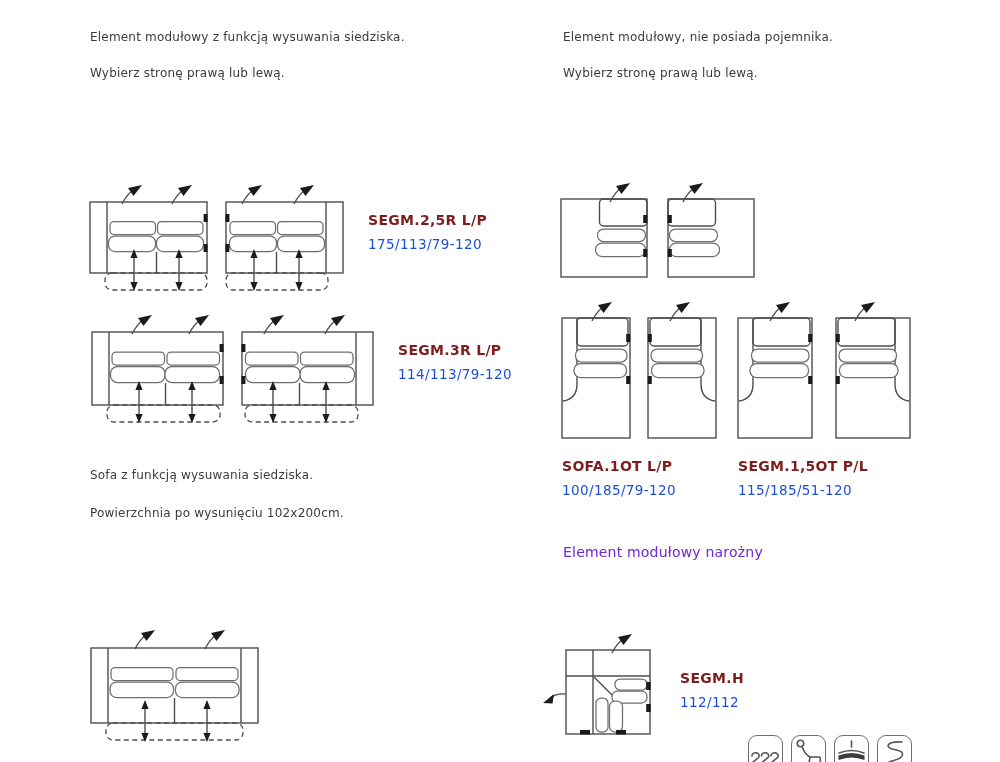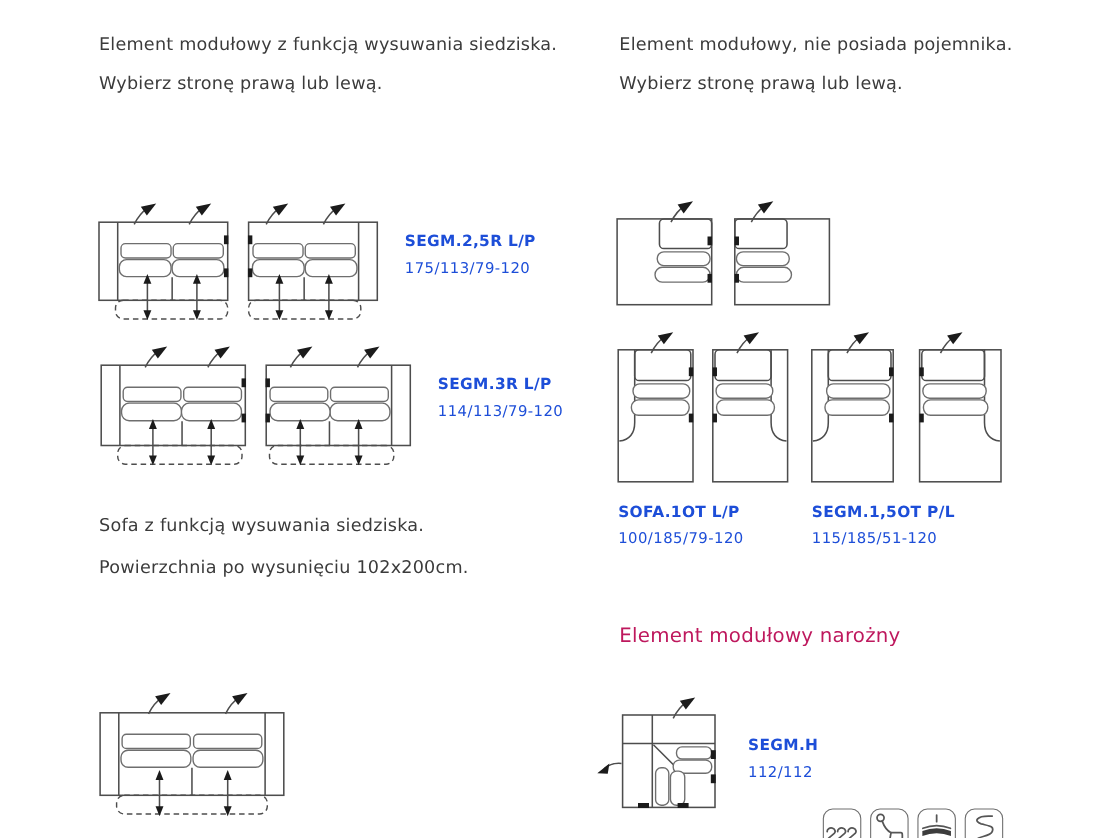--- a/index.html
+++ b/index.html
@@ -2,25 +2,25 @@
 <html><head>
 <meta charset="utf-8">
 <style>
   html,body{margin:0;padding:0;background:#e9e9e9;}
   .page{
     position:relative;width:1000px;height:762px;margin:0 auto;
     background:#ffffff;overflow:hidden;
     font-family:"DejaVu Sans","Liberation Sans",sans-serif;
     color:#3b3b3b;
   }
-  .txt{position:absolute;font-size:16px;letter-spacing:.2px;color:#3b3b3b;white-space:nowrap;}
+  .txt{position:absolute;font-size:12px;letter-spacing:.2px;color:#3b3b3b;white-space:nowrap;}
   .lbl{position:absolute;white-space:nowrap;}
-  .lbl .name{font-weight:bold;font-size:14px;color:#1d4ed8;letter-spacing:.3px;}
+  .lbl .name{font-weight:bold;font-size:14px;color:#7f1d1d;letter-spacing:.3px;}
   .lbl .dims{font-size:13.5px;color:#1d4ed8;letter-spacing:.4px;margin-top:8px;}
-  .heading{position:absolute;font-size:18px;letter-spacing:.2px;color:#be185d;white-space:nowrap;margin-top:24px;}
+  .heading{position:absolute;font-size:14px;letter-spacing:.2px;color:#6d28d9;white-space:nowrap;}
 
   svg.diagram-layer{position:absolute;left:0;top:0;stroke:#4d4d4d;fill:none;stroke-width:1.4;}
   svg.diagram-layer .body{fill:#ffffff;}
   svg.diagram-layer .cushion{stroke:#6e6e6e;stroke-width:1.25;fill:#ffffff;}
   svg.diagram-layer .dash{stroke-dasharray:5 3.5;stroke-width:1.3;fill:none;}
   svg.diagram-layer .tab,svg.diagram-layer .head{fill:#1b1b1b;stroke:none;}
 
   .icon-box{
     position:absolute;width:35px;height:46px;background:#fff;
     border:1.7px solid #6f6f6f;border-radius:9px;box-sizing:border-box;

